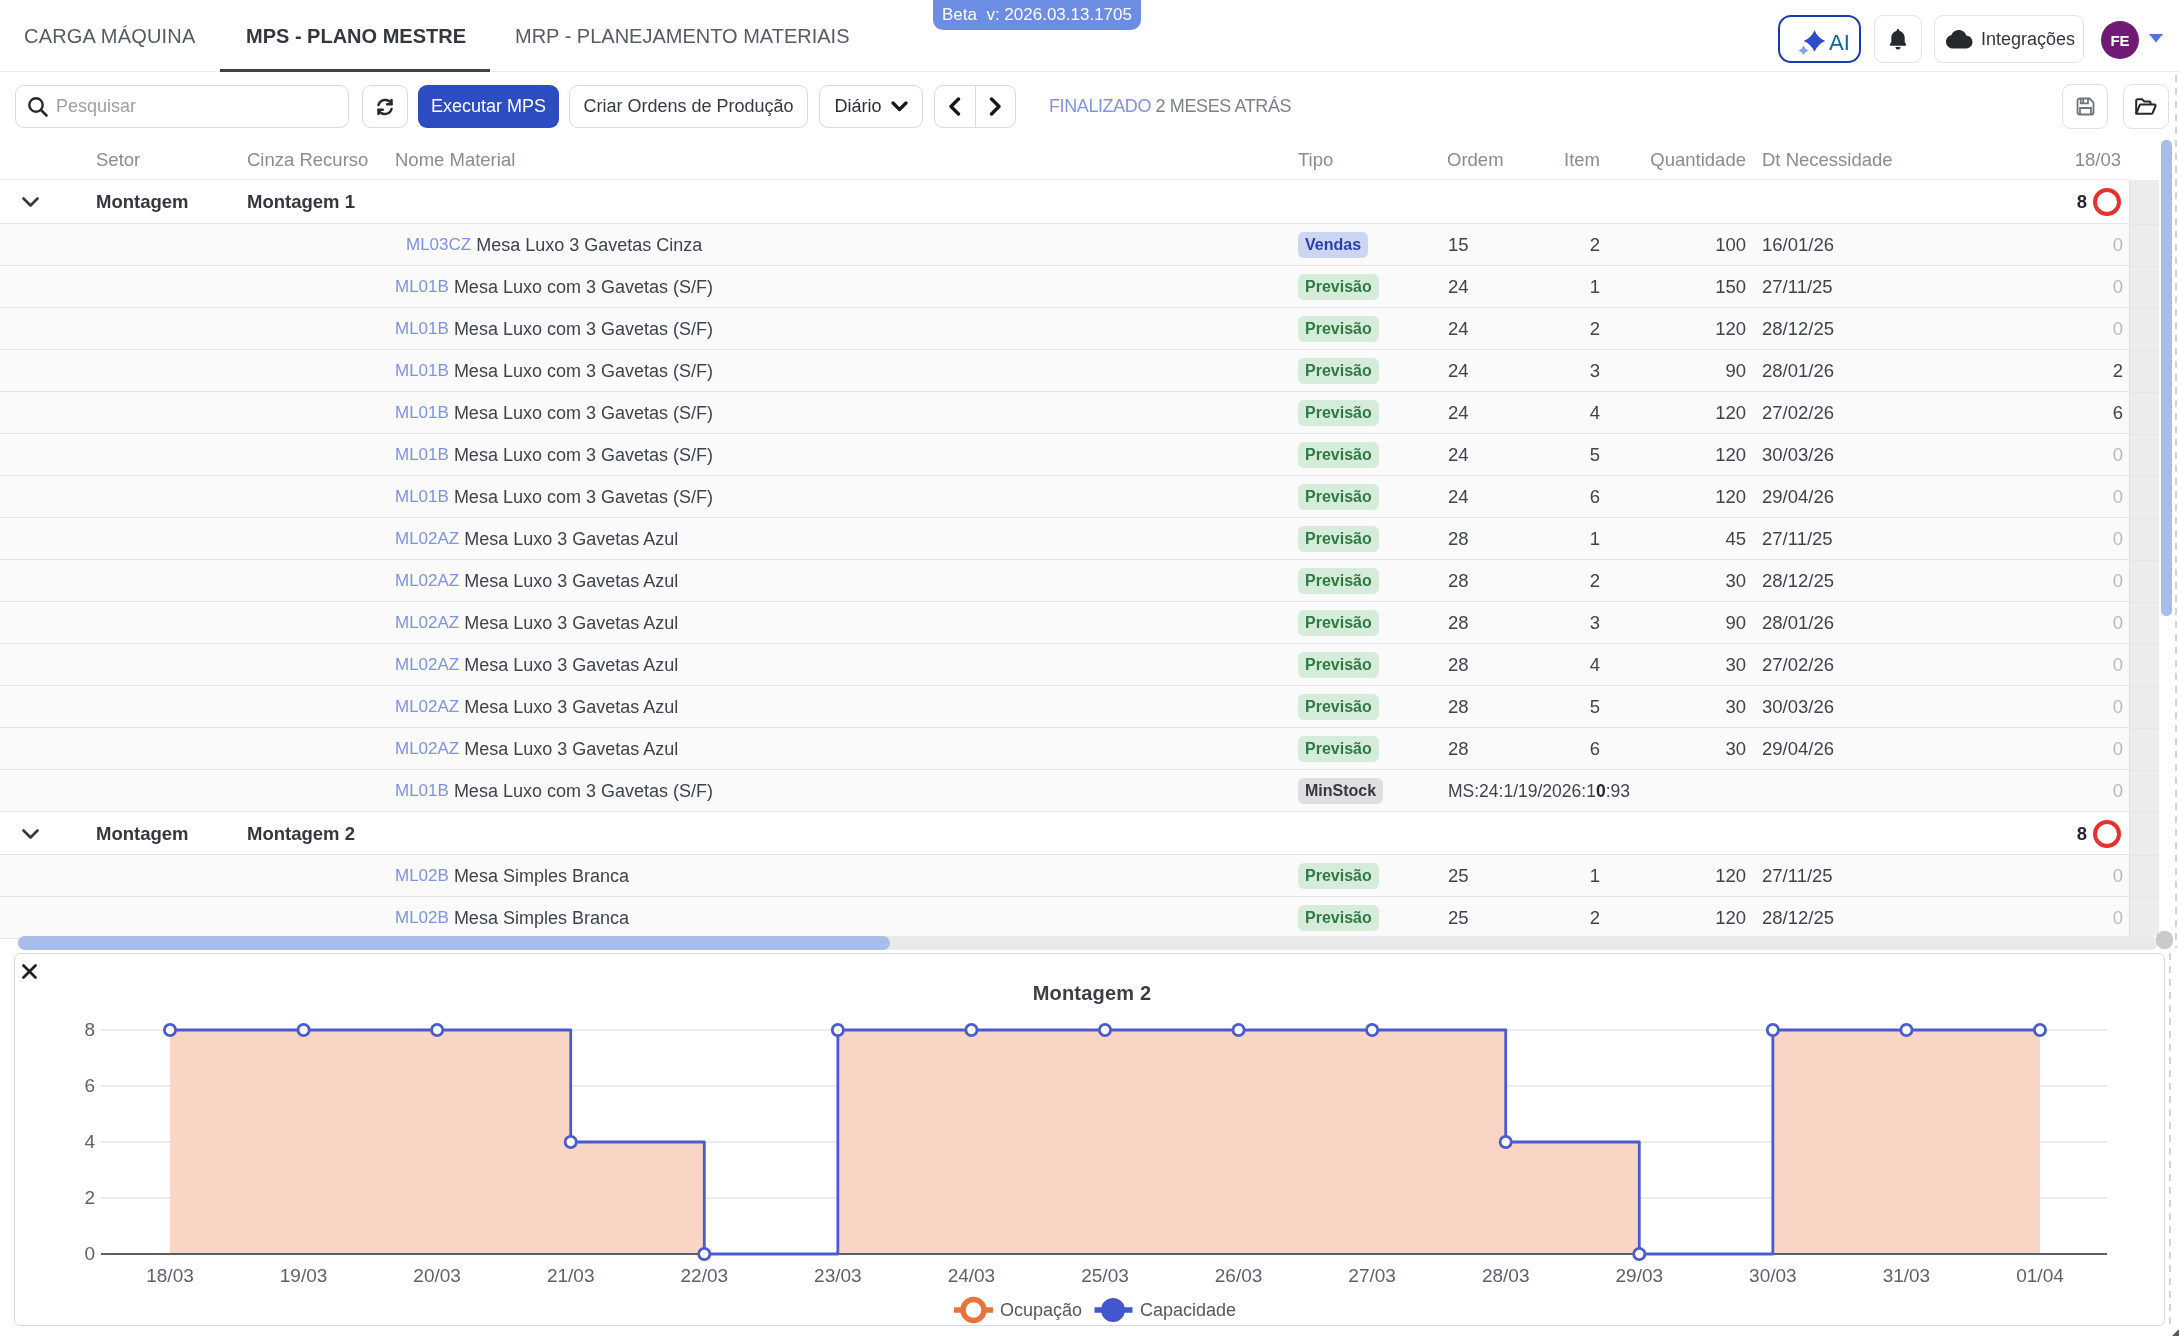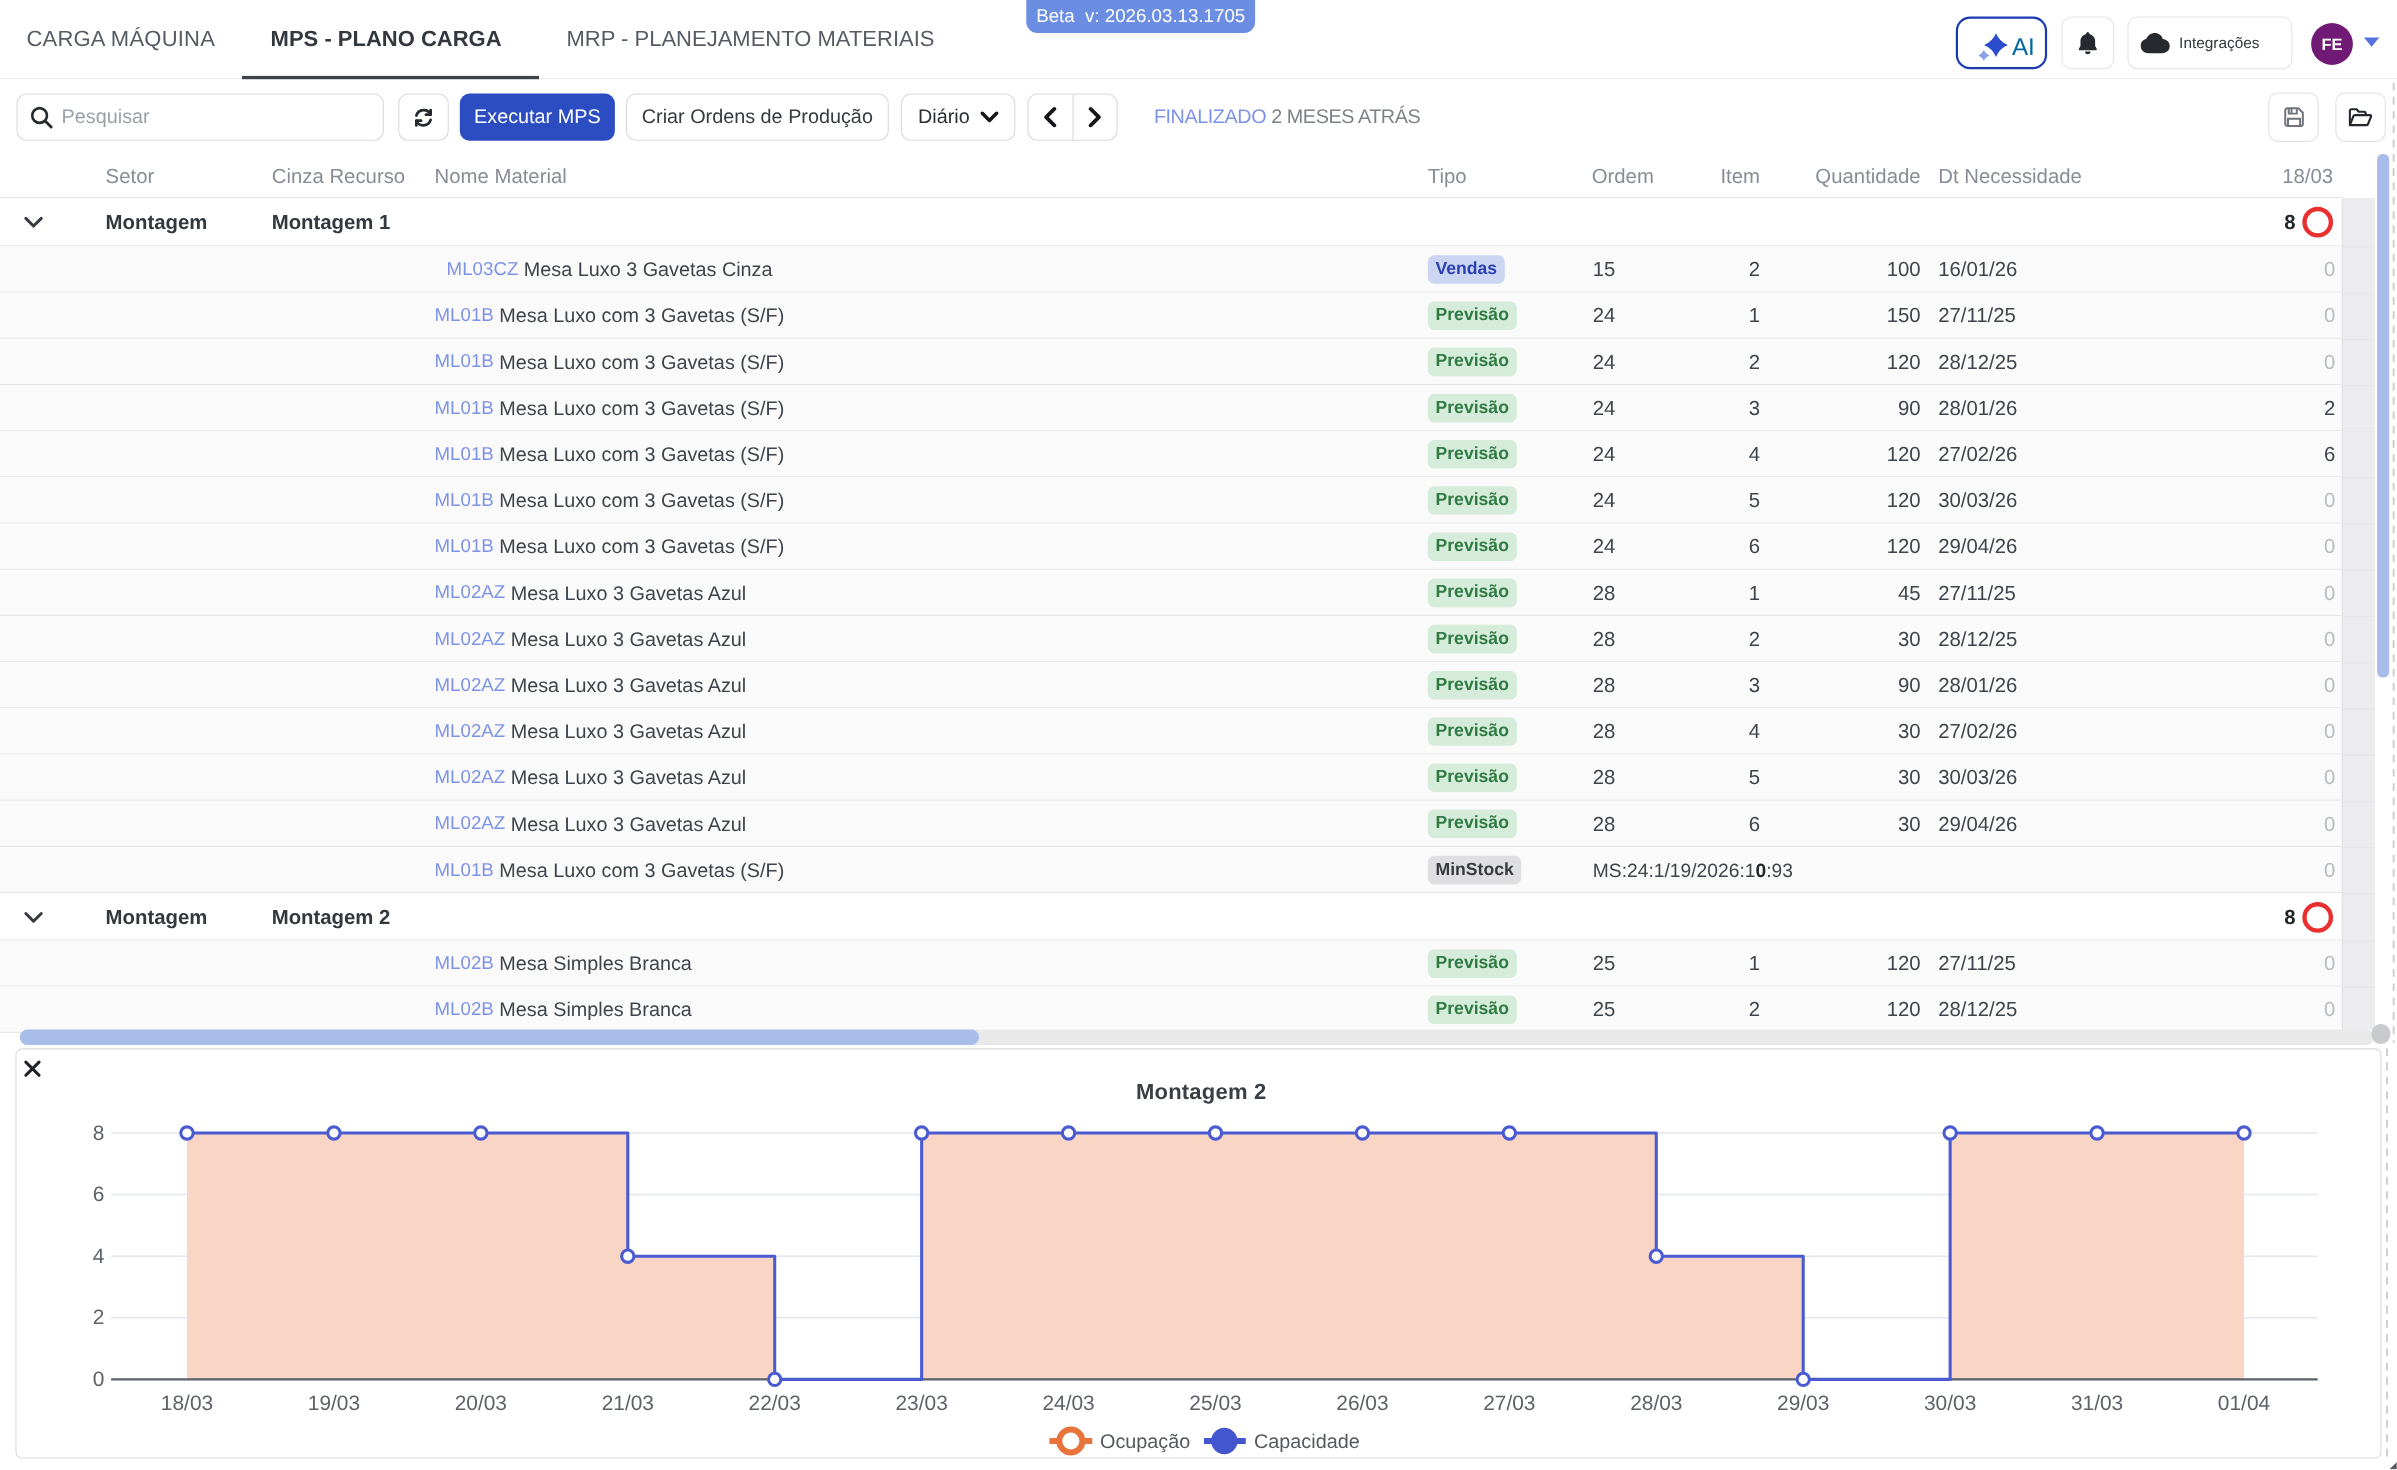--- a/index.html
+++ b/index.html
@@ -1,20 +1,20 @@
 <!DOCTYPE html>
 <html><head><meta charset="utf-8"><style>
 * { margin:0; padding:0; box-sizing:border-box; }
 html,body { width:2179px; height:1336px; background:#fff; font-family:"Liberation Sans", sans-serif; overflow:hidden; position:relative; }
 .abs { position:absolute; }
 .flexc { display:flex; align-items:center; justify-content:center; }
 </style></head><body>
 <div class="abs" style="left:0; top:0; width:2179px; height:72px; background:#fff; border-bottom:1px solid #eaebec;"></div>
 <div class="abs" style="left:24px; top:21px; height:30px; display:flex; align-items:center; justify-content:flex-start; font-size:20px; color:#565c64; font-weight:normal; letter-spacing:0.2px; white-space:nowrap; ">CARGA MÁQUINA</div>
-<div class="abs" style="left:246px; top:21px; height:30px; display:flex; align-items:center; justify-content:flex-start; font-size:20px; color:#33383f; font-weight:bold; letter-spacing:0; white-space:nowrap; ">MPS - PLANO CARGA</div>
+<div class="abs" style="left:246px; top:21px; height:30px; display:flex; align-items:center; justify-content:flex-start; font-size:20px; color:#33383f; font-weight:bold; letter-spacing:0; white-space:nowrap; ">MPS - PLANO MESTRE</div>
 <div class="abs" style="left:515px; top:21px; height:30px; display:flex; align-items:center; justify-content:flex-start; font-size:20px; color:#565c64; font-weight:normal; letter-spacing:0; white-space:nowrap; ">MRP - PLANEJAMENTO MATERIAIS</div>
 <div class="abs" style="left:220px; top:69px; width:270px; height:3px; background:#3d434b;"></div>
 <div class="abs" style="left:933px; top:0; width:208px; height:30px; background:#6b8de2; border-radius:0 0 10px 10px; color:#fff; font-size:17px;">
     <span style="display:flex;align-items:center;justify-content:center;height:100%;">Beta&nbsp;&nbsp;v: 2026.03.13.1705</span>
   </div>
 <div class="abs" style="left:1778px; top:15px; width:83px; height:48px; border:2.8px solid #1a3ab0; border-radius:13px;">
 <svg class="abs" style="left:12px; top:10px;" width="36" height="32" viewBox="0 0 36 32">
 <g transform="translate(22.5,14)">
         <path d="M0 -10.8 Q3.2 -3.2 10.8 0 Q3.2 3.2 0 10.8 Q-3.2 3.2 -10.8 0 Q-3.2 -3.2 0 -10.8 Z" fill="#2b4ccd"></path>
       </g>
@@ -27,21 +27,21 @@
 <div class="abs flexc" style="left:1874px; top:15px; width:48px; height:48px; border:1px solid #e3e4e6; border-radius:9px;">
 <svg width="20" height="22" viewBox="0 0 24 26">
 <path d="M12 1 C12.9 1 13.7 1.8 13.7 2.7 L13.7 3.4 C17.3 4.2 20 7.4 20 11.2 L20 16.5 L21.7 19.3 C22.1 20 21.6 21 20.7 21 L3.3 21 C2.4 21 1.9 20 2.3 19.3 L4 16.5 L4 11.2 C4 7.4 6.7 4.2 10.3 3.4 L10.3 2.7 C10.3 1.8 11.1 1 12 1 Z" fill="#26292e"></path>
 <path d="M9 22.5 L15 22.5 A3 3 0 0 1 9 22.5 Z" fill="#26292e"></path>
 </svg>
   </div>
 <div class="abs" style="left:1934px; top:15px; width:150px; height:48px; border:1px solid #e3e4e6; border-radius:9px; display:flex; align-items:center; padding-left:11px;">
 <svg width="27" height="19" viewBox="0 0 27 19">
 <path d="M13 0 C16.4 0 19.3 2.3 20.2 5.4 C23.9 5.8 26.5 8.4 26.5 11.9 C26.5 15.7 23.4 18.5 19.4 18.5 L7.2 18.5 C3.2 18.5 0 15.6 0 11.7 C0 8.5 2.2 5.9 5.3 5.2 C6.4 2.1 9.4 0 13 0 Z" fill="#26292e"></path>
 </svg>
-    <span style="font-size:14px; color:#33373d; margin-left:8px;">Integrações</span>
+    <span style="font-size:18px; color:#33373d; margin-left:8px;">Integrações</span>
   </div>
 <div class="abs" style="left:2101px; top:21px; width:38px; height:38px; border-radius:50%; background:#701a75; color:#fff; font-size:15px; font-weight:bold; display:flex; align-items:center; justify-content:center;">FE</div>
 <svg class="abs" style="left:2148px; top:33px;" width="16" height="10" viewBox="0 0 16 10">
     <path d="M1 1 L15 1 L8 9.5 Z" fill="#5272e2"></path>
   </svg>
 <div class="abs" style="left:15px; top:85px; width:334px; height:43px; border:1px solid #d9dadd; border-radius:9px; display:flex; align-items:center; padding-left:11px;">
 <svg width="22" height="22" viewBox="0 0 22 22">
       <circle cx="9" cy="9" r="6.7" fill="none" stroke="#26292e" stroke-width="2.4"></circle>
       <line x1="14" y1="14" x2="19.5" y2="19.5" stroke="#26292e" stroke-width="2.6" stroke-linecap="round"></line>
     </svg>

